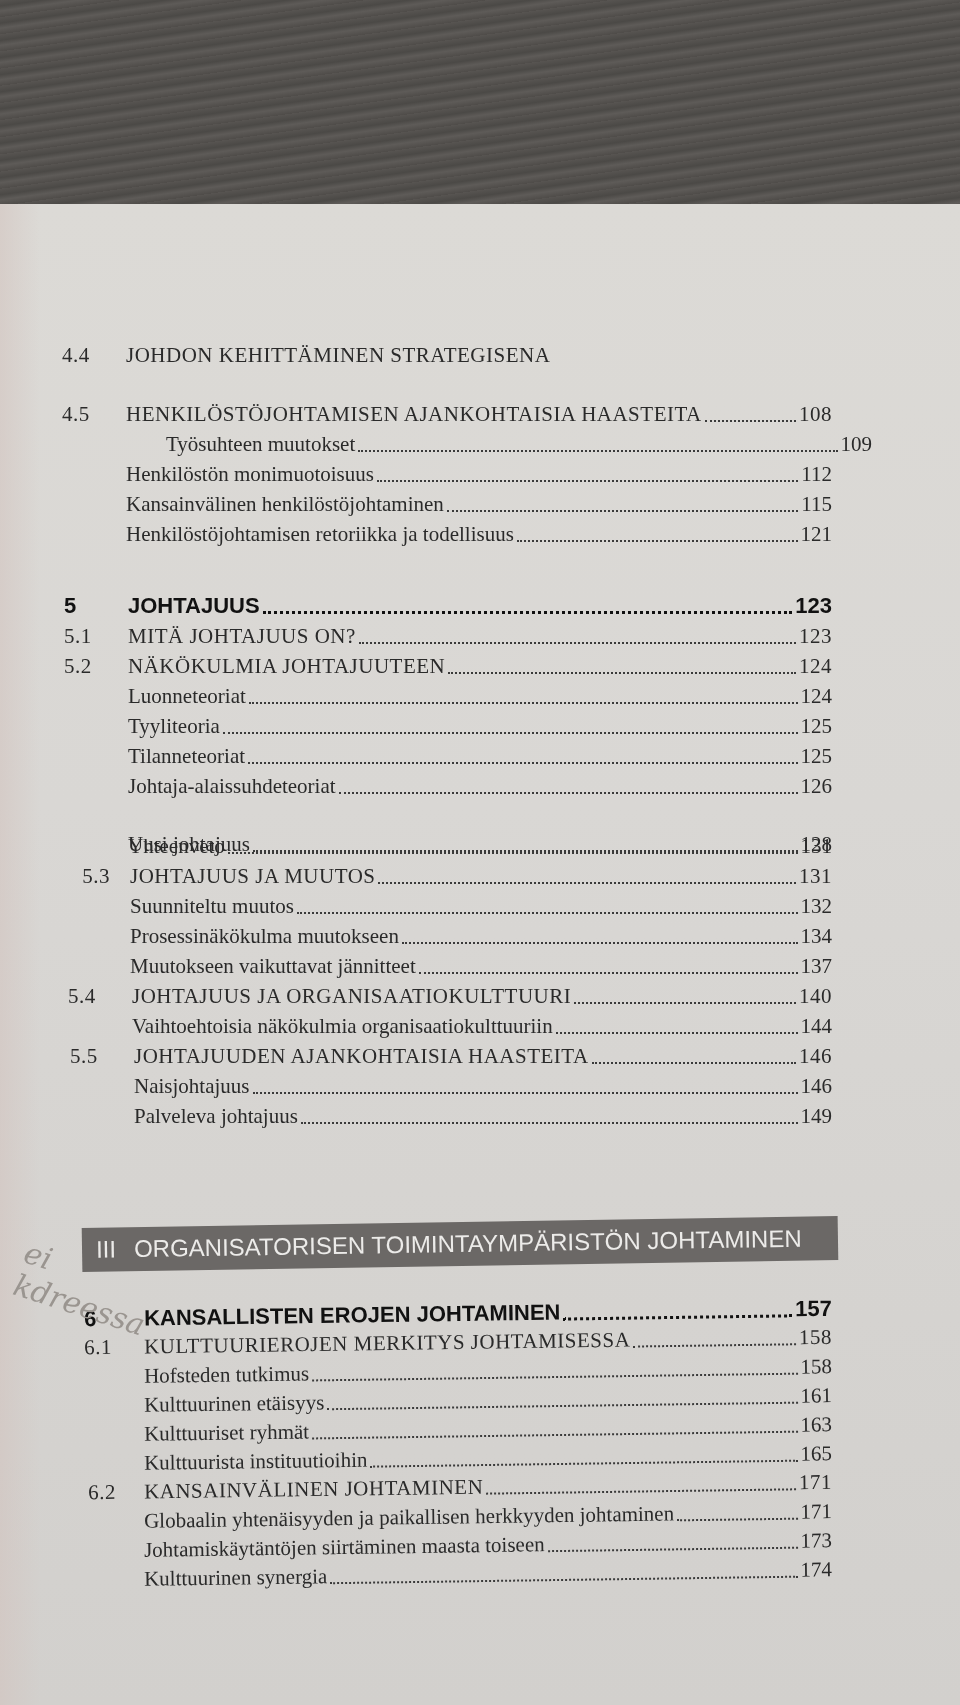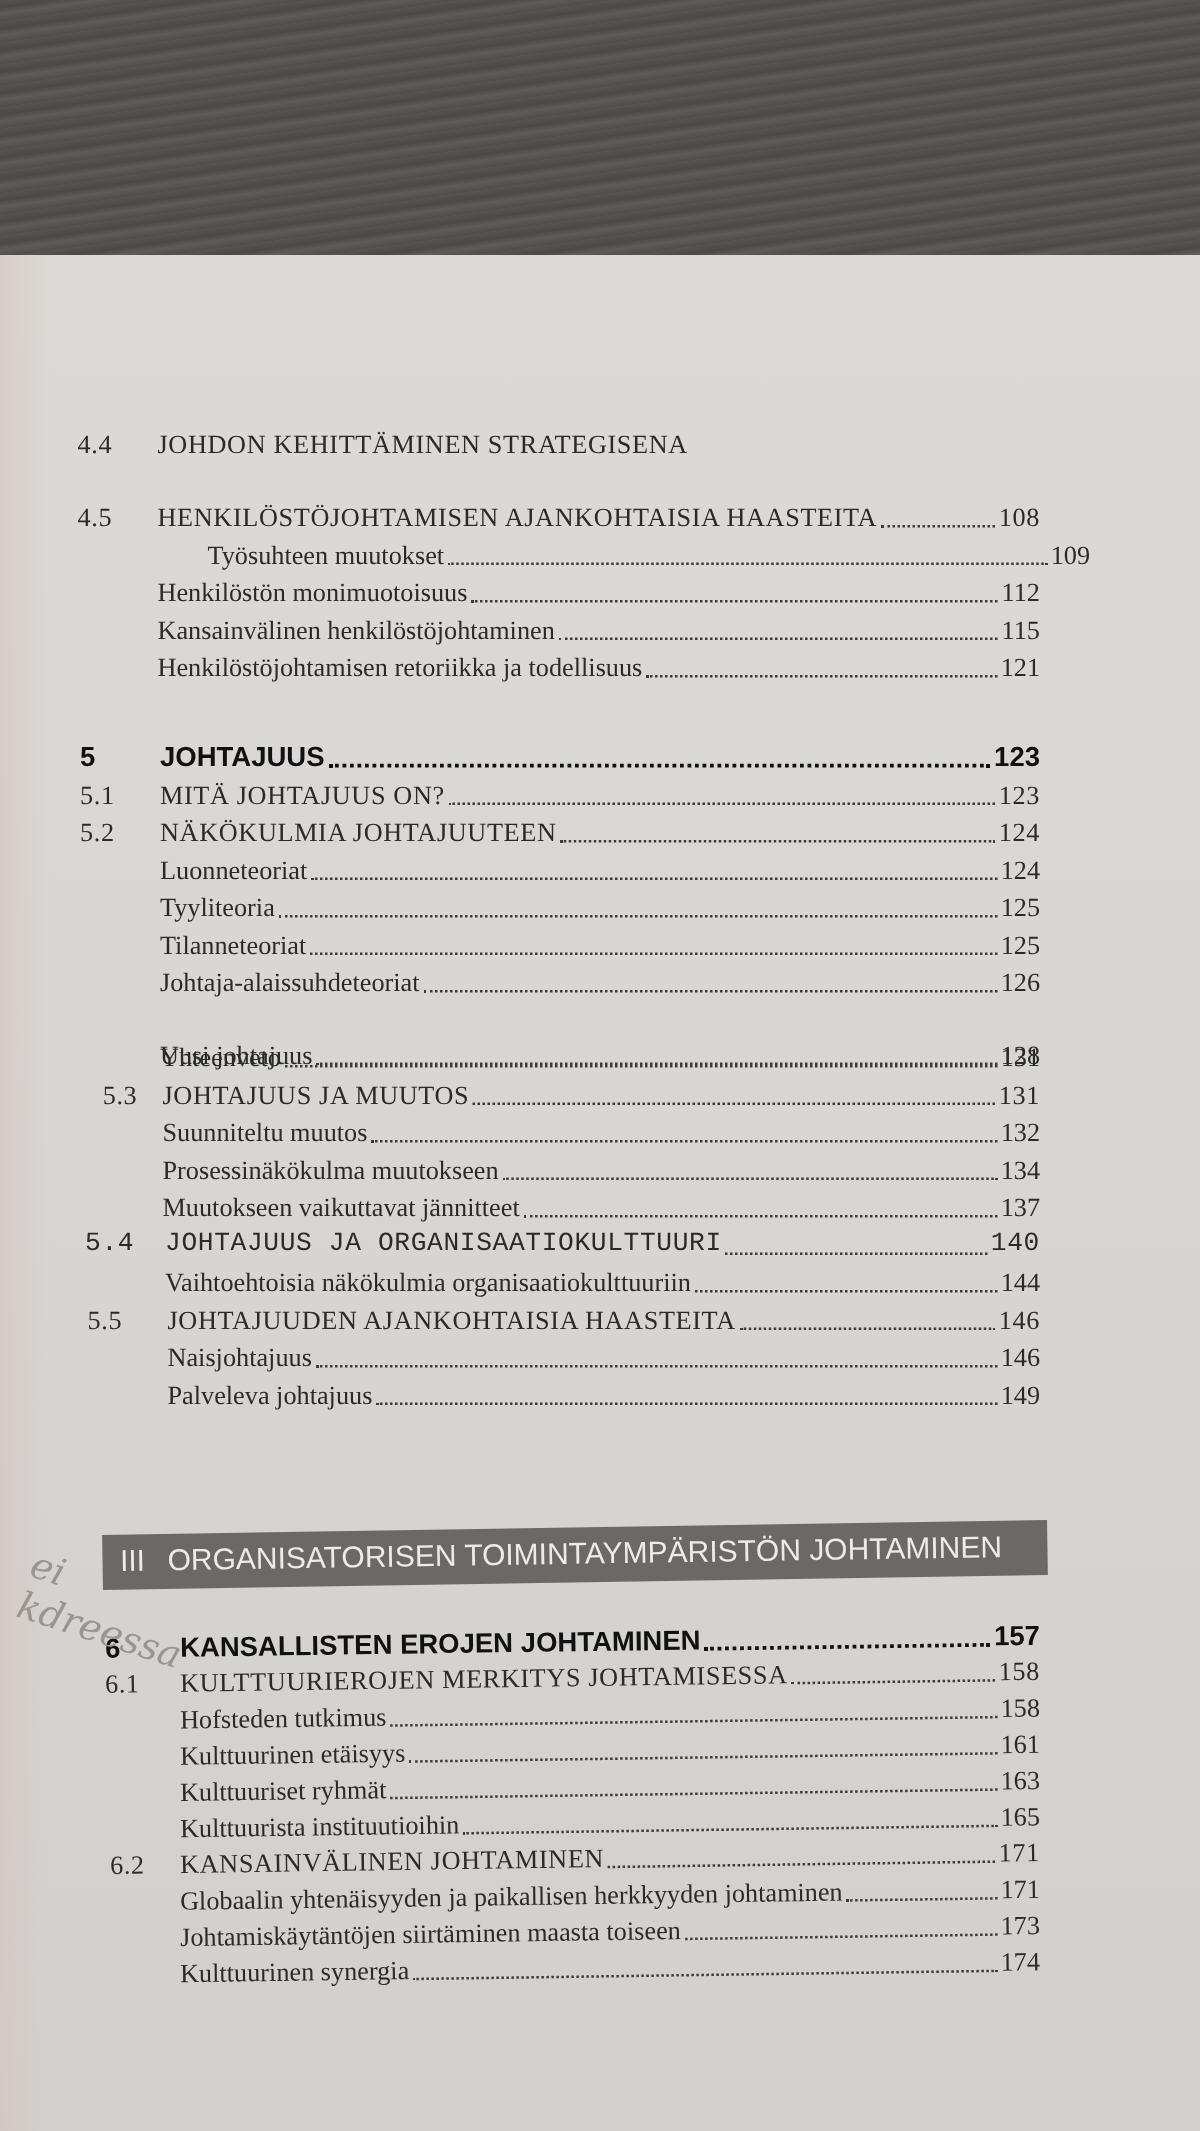--- a/index.html
+++ b/index.html
@@ -152,21 +152,21 @@
   <div class="row" style="left:130px; top:922px; width:702px;">
     <span class="title">Prosessinäkökulma muutokseen</span>
     <span class="dots"></span>
     <span class="page-no">134</span>
   </div>
   <div class="row" style="left:130px; top:952px; width:702px;">
     <span class="title">Muutokseen vaikuttavat jännitteet</span>
     <span class="dots"></span>
     <span class="page-no">137</span>
   </div>
-  <div class="row caps" style="left:68px; top:982px; width:764px;font-family:Liberation Mono, monospace;">
+  <div class="row caps" style="left:68px; top:982px; width:764px;">
     <span class="num">5.4</span>
     <span class="title" style="margin-left:64px;">JOHTAJUUS JA ORGANISAATIOKULTTUURI</span>
     <span class="dots"></span>
     <span class="page-no">140</span>
   </div>
   <div class="row" style="left:132px; top:1012px; width:700px;">
     <span class="title">Vaihtoehtoisia näkökulmia organisaatiokulttuuriin</span>
     <span class="dots"></span>
     <span class="page-no">144</span>
   </div>

